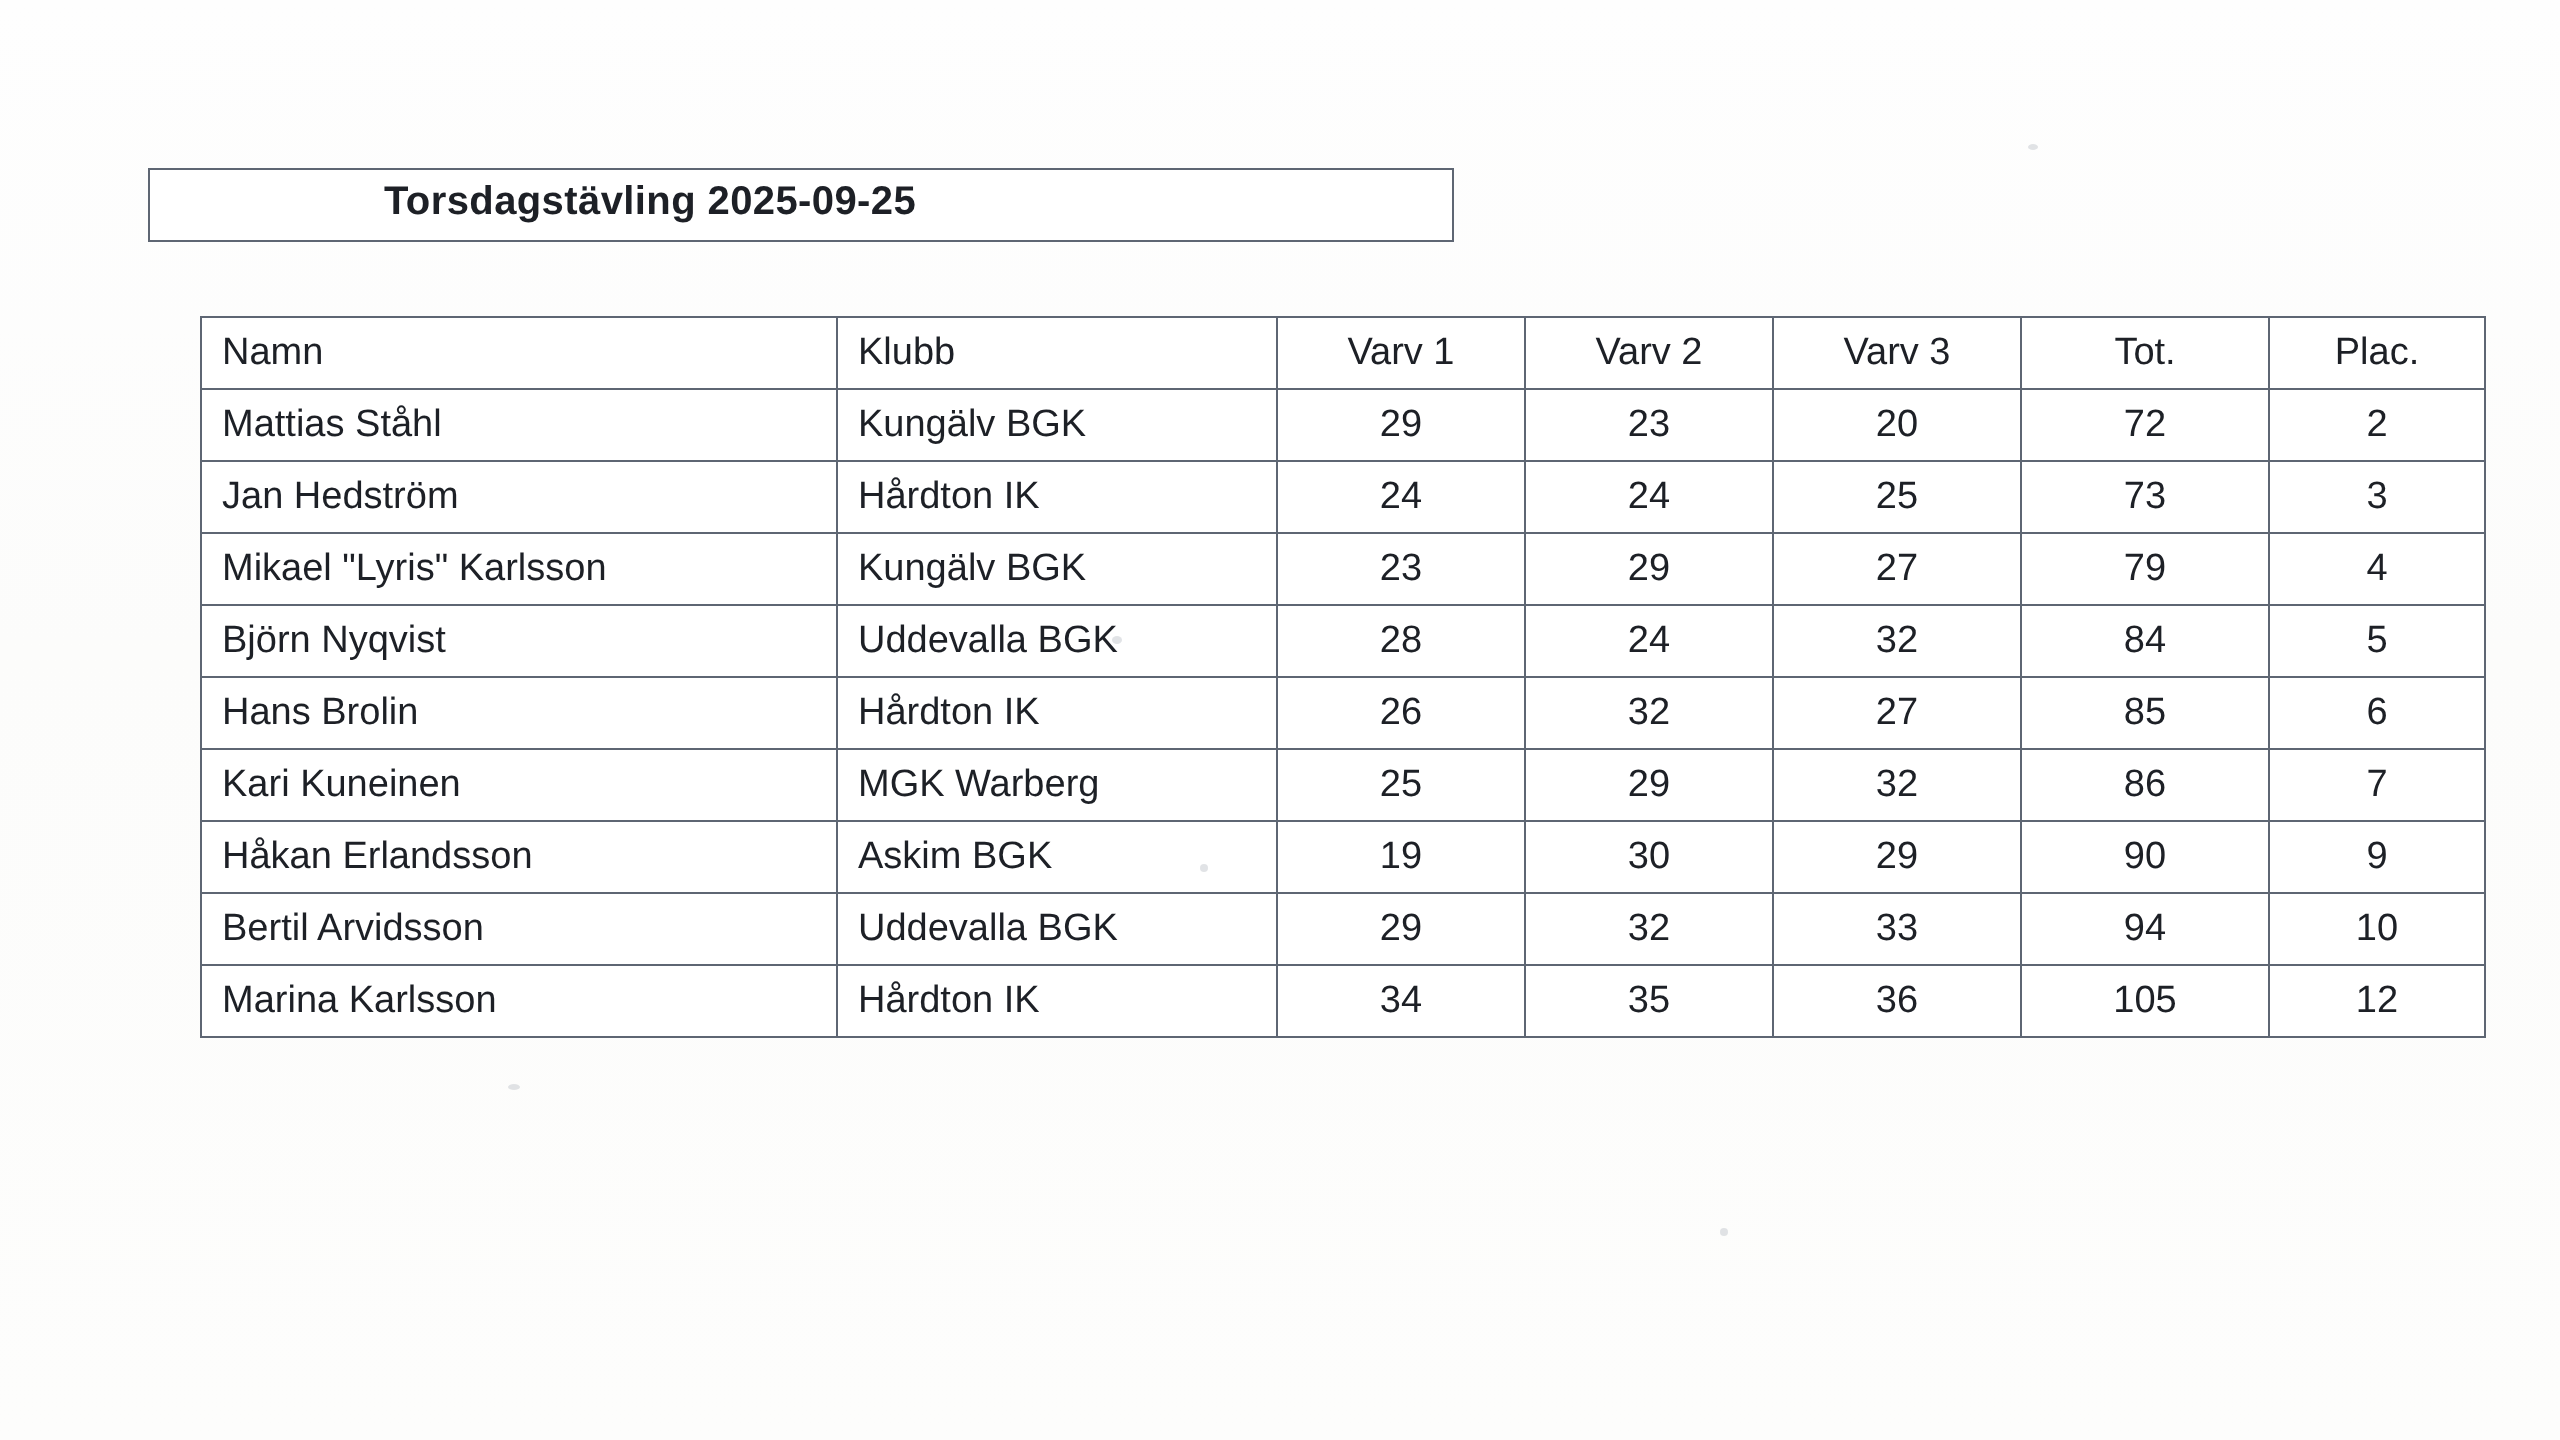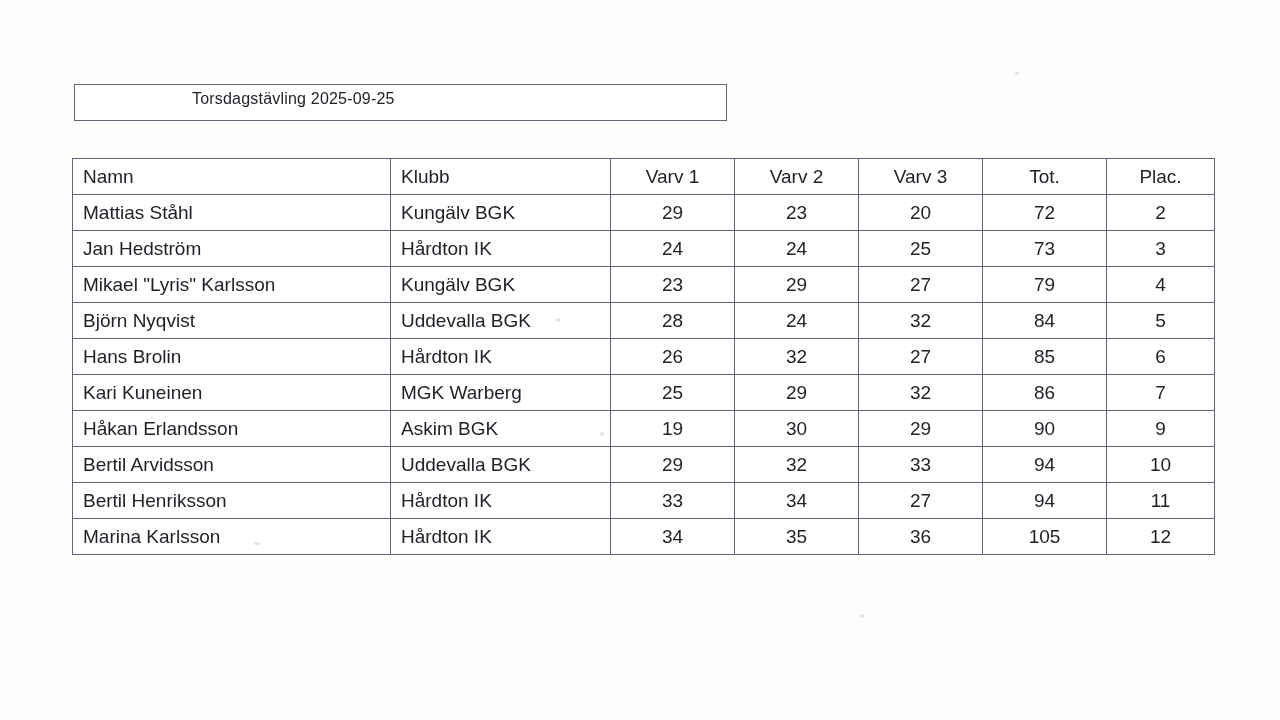--- a/index.html
+++ b/index.html
@@ -30,38 +30,40 @@
     width: 653px;
     height: 37px;
     border: 1px solid #5e6673;
     box-sizing: border-box;
     background: #ffffff;
   }
   .title-text {
     position: absolute;
     left: 192px;
     top: 90px;
-    font-size: 16px;
+    font-size: 20px;
     letter-spacing: 0.2px;
     color: #1d2026;
     white-space: nowrap;
+    font-weight: bold;
   }
 
   .table-wrap {
     position: absolute;
     left: 72px;
     top: 158px;
     width: 1110px;
   }
 
   table.results {
     border-collapse: collapse;
     width: 1110px;
     table-layout: fixed;
     background: #ffffff;
+    margin-left: 28px;
   }
   table.results th,
   table.results td {
     border: 1px solid #5e6673;
     height: 36px;
     font-weight: normal;
     font-size: 19px;
     color: #1d2026;
     padding: 0 10px;
     box-sizing: border-box;
@@ -190,29 +192,20 @@
         <tr>
           <td class="txt">Bertil Arvidsson</td>
           <td class="txt">Uddevalla BGK</td>
           <td class="num">29</td>
           <td class="num">32</td>
           <td class="num">33</td>
           <td class="num">94</td>
           <td class="num">10</td>
         </tr>
         <tr>
-          <td class="txt">Bertil Henriksson</td>
-          <td class="txt">Hårdton IK</td>
-          <td class="num">33</td>
-          <td class="num">34</td>
-          <td class="num">27</td>
-          <td class="num">94</td>
-          <td class="num">11</td>
-        </tr>
-        <tr>
           <td class="txt">Marina Karlsson</td>
           <td class="txt">Hårdton IK</td>
           <td class="num">34</td>
           <td class="num">35</td>
           <td class="num">36</td>
           <td class="num">105</td>
           <td class="num">12</td>
         </tr>
       </tbody>
     </table>

